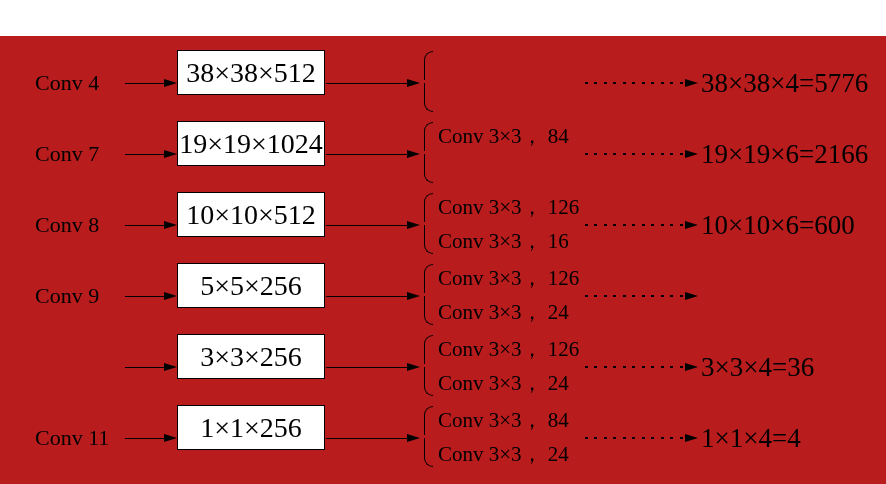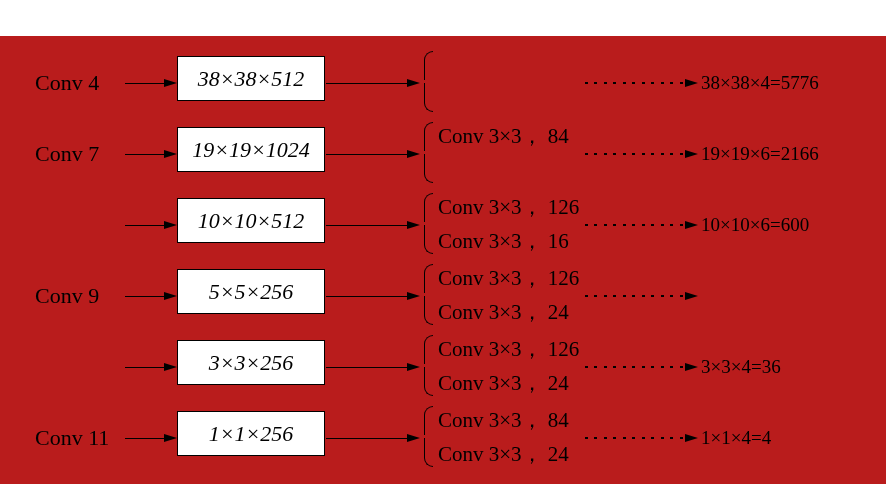--- a/index.html
+++ b/index.html
@@ -26,24 +26,24 @@
   }
   .arrow-1 { left:125px; width:52px; }
   .arrow-2 { left:326px; width:94px; }
   .arrow.dotted { left:585px; width:113px; }
   .arrow.dotted .line {
     border-top:none; height:2.6px;
     background-image:repeating-linear-gradient(90deg,#000 0 3px,transparent 3px 9.5px);
   }
 
   .feat-box {
-    position:absolute; left:177px; top:9px; width:148px; height:45px;
+    position:absolute; left:177px; top:3px; width:148px; height:45px;
     border:1.8px solid #000; box-sizing:border-box; background:#fff;
     display:flex; align-items:center; justify-content:center;
-    font-size:22px; white-space:pre;font-style:italic;
+    font-size:28px; white-space:pre;
   }
 
   .brace { position:absolute; left:424px; top:4px; width:10px; height:64px; }
   .brace .hook-top {
     height:29px; width:9px; box-sizing:border-box;
     border-left:1.7px solid #000; border-top:1.7px solid #000;
     border-top-left-radius:10px; margin-bottom:3px;
   }
   .brace .hook-bottom {
     height:29px; width:9px; box-sizing:border-box;
@@ -51,21 +51,21 @@
     border-bottom-left-radius:10px;
   }
 
   .conv-lines {
     position:absolute; left:438px; top:2px; width:150px;
     font-size:21px; line-height:35px; white-space:pre;
   }
 
   .result {
     position:absolute; left:701px; top:0; height:72px;
-    display:flex; align-items:center; font-size:19px; white-space:pre;
+    display:flex; align-items:center; font-size:27px; white-space:pre;
   }
 
   .footer-label { position:absolute; top:456px; font-size:20px; white-space:pre; z-index:1;font-weight:bold; }
   .footer-feature { left:210px; letter-spacing:6px; }
   .footer-conv { left:393px; letter-spacing:0.5px; }
   .footer-prior { left:693px; }
 
   .watermark {
     position:absolute; left:699px; top:451px; height:18px; z-index:0;
     display:flex; align-items:center; gap:5px; color:#c2c2c2;
@@ -126,20 +126,21 @@
       <div class="conv-line">Conv 3×3， 126</div>
       <div class="conv-line">Conv 3×3， 24</div>
     </div>
     <div class="arrow dotted">
       <span class="line"></span>
           <span class="head"></span>
     </div>
     <div class="result">19×19×6=2166</div>
   </div>
       <div class="row" style="top: 153px;">
+    <div class="conv-label">Conv 8</div>
     <div class="arrow arrow-1">
       <span class="line"></span>
           <span class="head"></span>
     </div>
     <div class="feat-box">10×10×512</div>
     <div class="arrow arrow-2">
       <span class="line"></span>
           <span class="head"></span>
     </div>
     <div class="brace">

